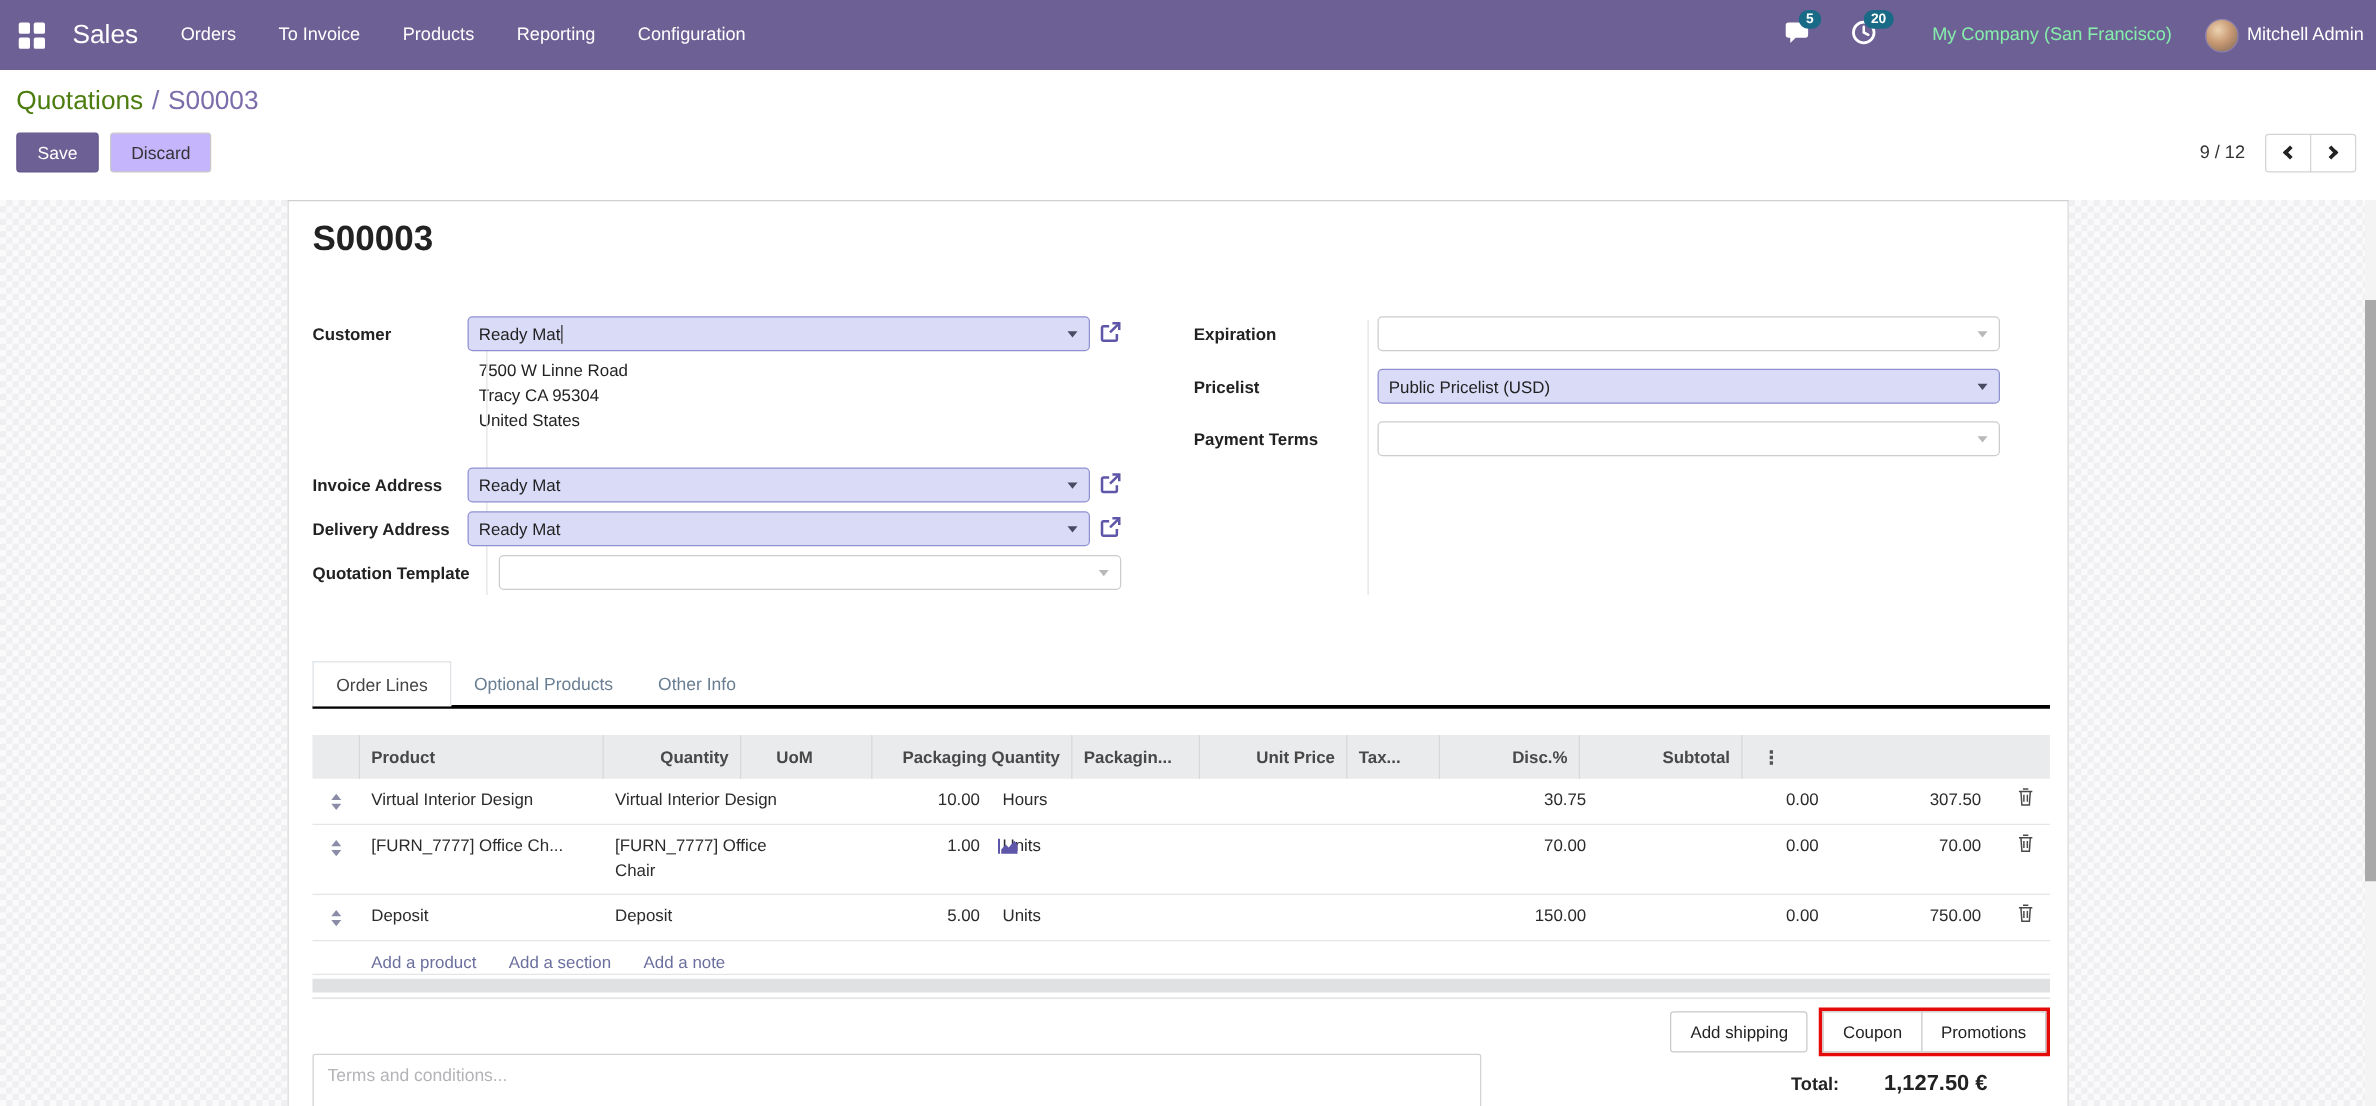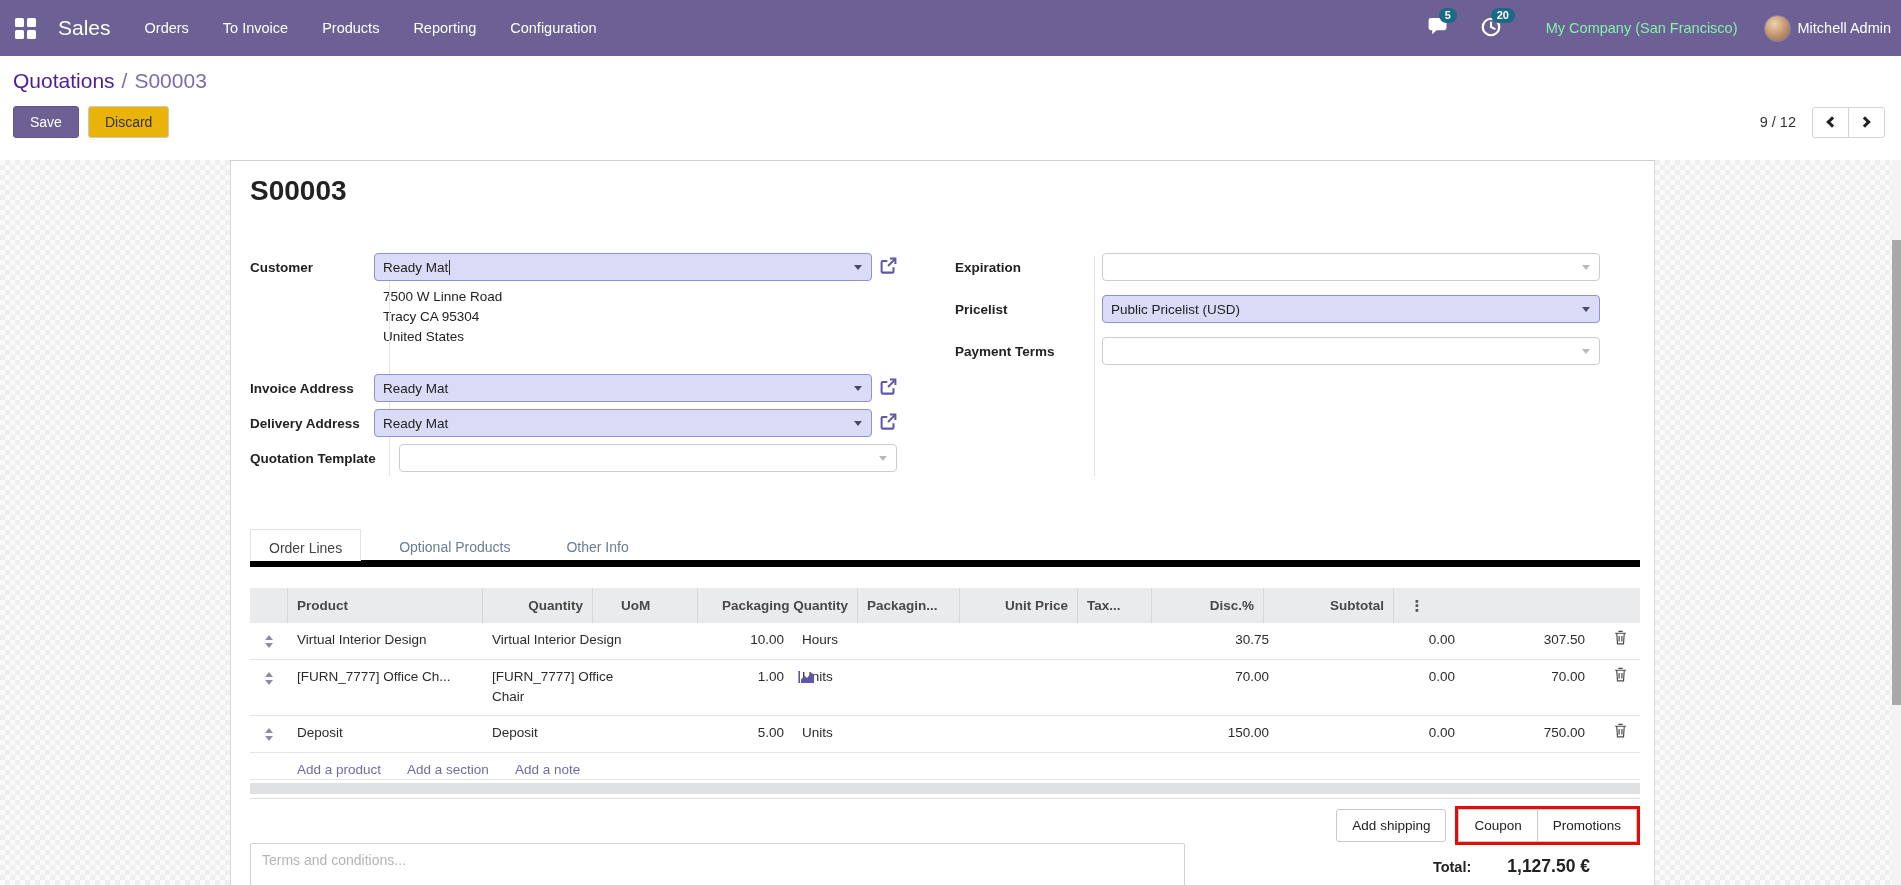--- a/index.html
+++ b/index.html
@@ -19,26 +19,26 @@
   .nav-right { display:flex; align-items:center; gap:26px; font-size:14.5px; }
   .icon-wrap { position:relative; width:26px; height:24px; display:flex; align-items:center; justify-content:center; }
   .nav-badge { position:absolute; top:-8px; left:13px; background:#186a87; color:#fff; font-size:11px; font-weight:700; border-radius:9px; padding:1px 6px; line-height:13px; }
   .company { color:#86efac; margin-left:16px; }
   .user { display:flex; align-items:center; gap:7px; color:#fff; }
   .avatar { width:27px; height:27px; border-radius:50%; background:radial-gradient(circle at 38% 32%, #ecd2b0 0%, #c89a74 45%, #7d6652 100%); border:1px solid #8d82ad; }
 
   
   .control-panel { height:104px; background:#fff; padding:13px 16px 0 13px; position:relative; }
   .breadcrumb { font-size:21px; color:#7b6caa; }
-  .breadcrumb a { color:#4c1d95; }
+  .breadcrumb a { color:#4d7c0f; }
   .breadcrumb .sep { margin:0 7px; }
   .cp-row { margin-top:13px; display:flex; align-items:center; }
   .btn { font-size:14px; border-radius:3px; padding:7px 16px; }
   .btn-save { background:#6d6094; color:#fff; border:1px solid #63578a; }
-  .btn-discard { background:#eab308; color:#333; border:1px solid #c9c9c9; margin-left:9px; }
+  .btn-discard { background:#c4b5fd; color:#333; border:1px solid #c9c9c9; margin-left:9px; }
   .pager { margin-left:auto; display:flex; align-items:center; gap:16px; font-size:14.5px; color:#333; }
   .pager-btns { display:flex; }
   .pager-btn { width:37px; height:31px; background:#fff; border:1px solid #d4d4d4; display:flex; align-items:center; justify-content:center; }
   .pager-btn.prev { border-radius:3px 0 0 3px; }
   .pager-btn.next { border-radius:0 3px 3px 0; margin-left:-1px; }
   .chev-l { width:8px; height:8px; border-left:3px solid #222; border-bottom:3px solid #222; transform:rotate(45deg); margin-left:3px; }
   .chev-r { width:8px; height:8px; border-right:3px solid #222; border-bottom:3px solid #222; transform:rotate(-45deg); margin-right:3px; }
 
   
   .content { position:absolute; top:160px; left:0; right:0; bottom:0;
@@ -63,21 +63,21 @@
   .fval-wrap { display:flex; align-items:center; }
   .o-input { width:498px; height:28px; border:1px solid #8f90cf; background:#dadbf7; border-radius:4px; padding:0 24px 0 8px; display:flex; align-items:center; font-size:13.5px; color:#222; position:relative; }
   .o-input.empty { background:#fff; border-color:#cccccc; }
   .caret { position:absolute; right:9px; top:11px; width:0; height:0; border-left:4px solid transparent; border-right:4px solid transparent; border-top:5px solid #4a4a63; }
   .o-input.empty .caret { border-top-color:#b9b9b9; }
   .text-caret { width:1px; height:15px; background:#333; margin-left:1px; }
   .ext-btn { display:inline-flex; margin-left:7px; background:none; border:none; padding:0; }
   .addr { padding-left:9px; margin:6px 0 20px 0; font-size:13.5px; color:#222; line-height:20px; }
 
   
-  .tabs { margin-top:50px; width:1390px; border-bottom:7px solid #000000; display:flex; height:38px;gap:20px; }
+  .tabs { margin-top:50px; width:1390px; border-bottom:3px solid #000000; display:flex; height:38px; }
   .tab { font-size:14px; padding:10px 18px 0 18px; color:#697e92; }
   .tab.active { background:#fff; border:1px solid #dee2e6; border-bottom:1px solid #fff; color:#444; margin-bottom:-1px; }
 
   
   .olines { width:1390px; margin-top:21px; font-size:13.5px; color:#2b2b2b; }
   .thead { display:flex; background:#eaebed; height:35px; font-weight:700; color:#484848; }
   .th { padding:0 9px; border-right:1px solid #d7d8da; height:100%; display:flex; align-items:center;text-align:center; }
   .th:last-child { border-right:none; }
   .c-handle { width:38px; }
   .c-prod { width:195px; }

